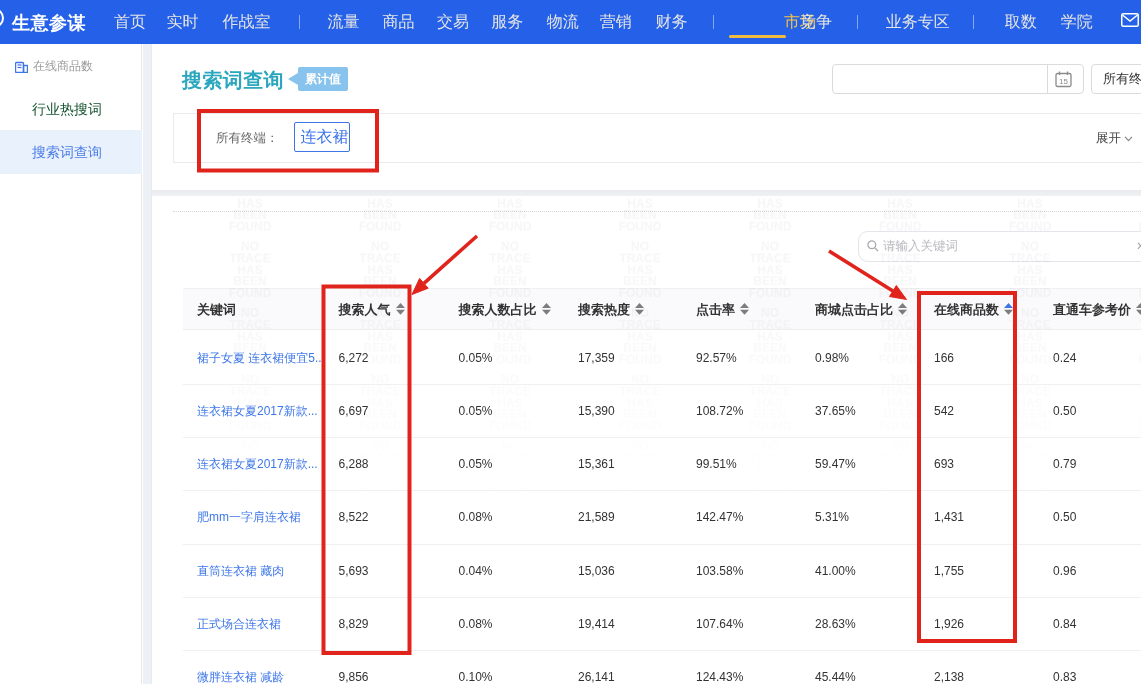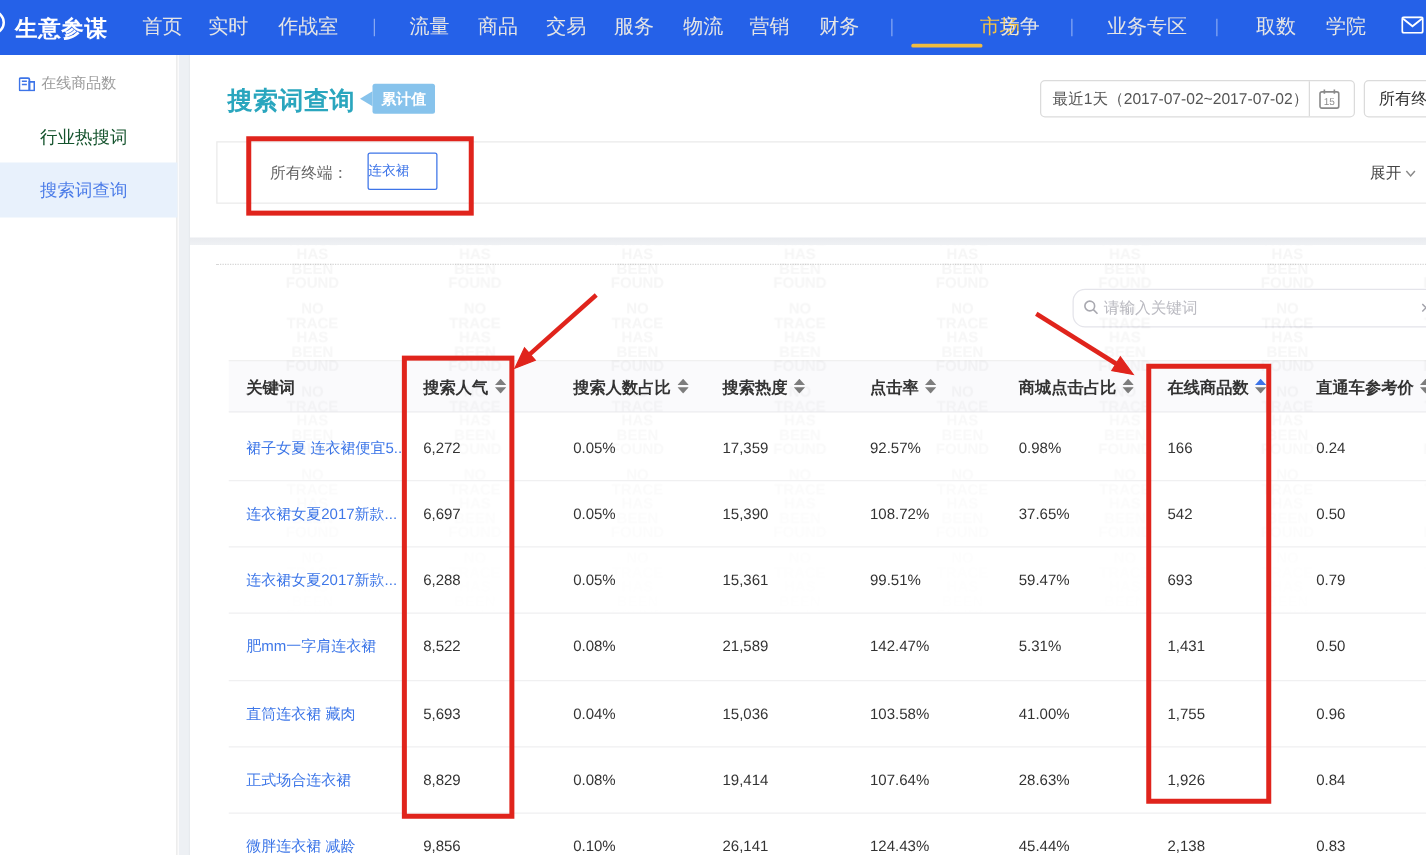--- a/index.html
+++ b/index.html
@@ -36,21 +36,21 @@
   #datebox { position:absolute; left:680px; top:20px; width:252px; height:30px;
     border:1px solid #dbdbdb; border-radius:4px; }
   #datebox .txt { position:absolute; left:9px; top:0; line-height:28px; font-size:12.5px; color:#555; white-space:nowrap; }
   #datebox .sep { position:absolute; left:214px; top:0; width:1px; height:28px; background:#dbdbdb; }
   #termbox { position:absolute; left:939px; top:20px; width:100px; height:30px;
     border:1px solid #dbdbdb; border-radius:4px; }
   #termbox .txt { position:absolute; left:11px; top:0; line-height:28px; font-size:13px; color:#333; white-space:nowrap; }
   #fpanel { position:absolute; left:21px; top:69px; width:990px; height:50px; border:1px solid #eaeaea; }
   #curlabel { position:absolute; left:64px; top:81px; height:26px; line-height:26px; font-size:12.5px; color:#666; }
   #kwbtn { position:absolute; left:141.5px; top:78px; width:56px; height:30px; border:1px solid #3d74e8;
-    border-radius:2px; color:#3d74e8; font-size:11px; text-align:left; line-height:28px; }
+    border-radius:2px; color:#3d74e8; font-size:16px; text-align:right; line-height:28px; }
   #expand { position:absolute; left:944px; top:81px; height:26px; line-height:26px; font-size:12.5px; color:#444; }
   
   #band { position:absolute; left:152px; top:190px; width:989px; height:6px; background:linear-gradient(#e9ebef,#eff1f4); }
   
   #tablecard { position:absolute; left:152px; top:196px; width:989px; height:488px; background:#fff; overflow:hidden; }
   #dotline { position:absolute; left:21px; top:15px; width:968px; height:0; border-top:1px dotted #d6d6d6; }
   #searchbox { position:absolute; left:706px; top:34.5px; width:300px; height:31px;
     border:1px solid #e4e4ea; border-radius:10px; background:#fff; }
   #searchph { position:absolute; left:731px; top:42px; height:16px; line-height:16px; font-size:12.5px; color:#bbbbc2; }
   #clearx { position:absolute; left:984px; top:42.5px; font-size:11.5px; color:#a3a3ab; }
@@ -112,21 +112,20 @@
         <div class="side-item2">搜索词查询</div>
       </div>
   </div>
   <div id="gapcol"></div>
 
   <div id="headcard">
     <div id="title">搜索词查询</div>
     <div id="tagarrow"></div>
     <div id="tag">累计值</div>
     <div id="datebox">
-      <div class="txt">最近1天（2017-07-02~2017-07-02）</div>
       <div class="sep"></div>
       <svg class="abs" style="left:222px;top:6px" width="18" height="17" viewBox="0 0 18 17">
         <rect x="1" y="2.5" width="15" height="13" rx="1.5" fill="none" stroke="#8a8a8a" stroke-width="1.3"></rect>
         <line x1="4.5" y1="0.5" x2="4.5" y2="4" stroke="#8a8a8a" stroke-width="1.3"></line>
         <line x1="12.5" y1="0.5" x2="12.5" y2="4" stroke="#8a8a8a" stroke-width="1.3"></line>
         <text x="8.5" y="13" font-size="8" fill="#8a8a8a" text-anchor="middle" font-family="Liberation Sans">15</text>
       </svg>
     </div>
     <div id="termbox">
         <div class="txt">所有终端</div>

